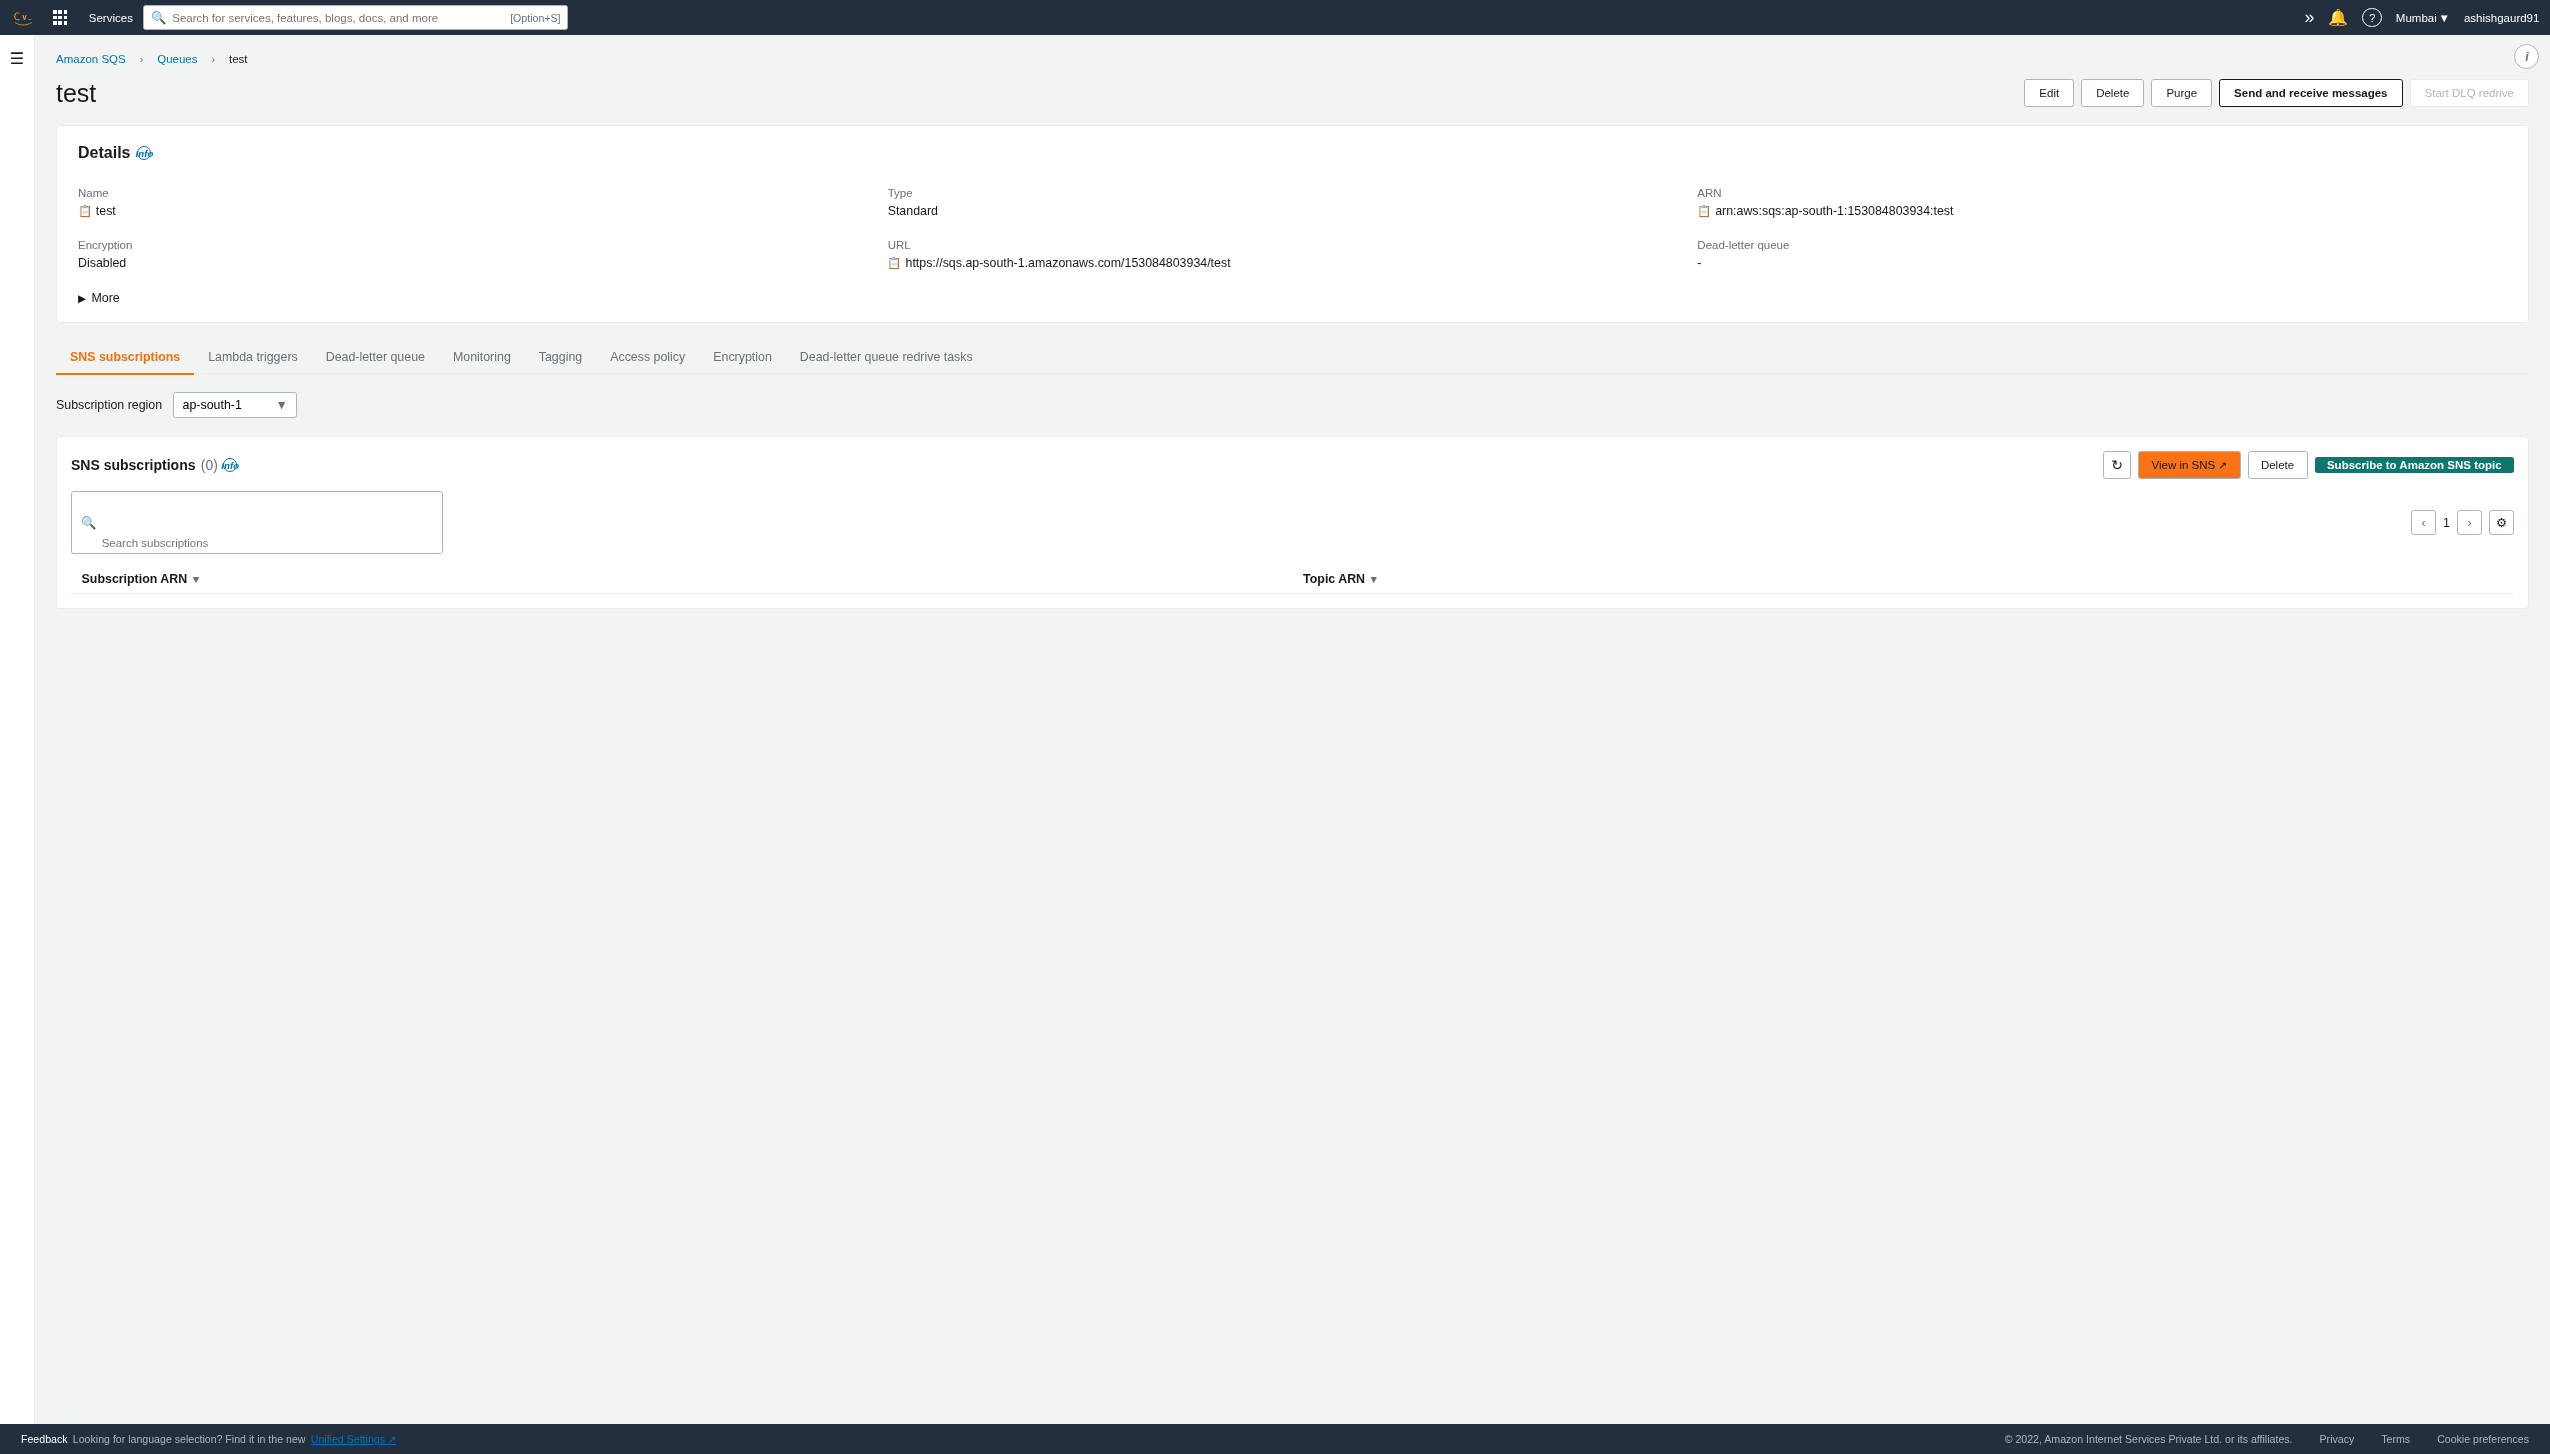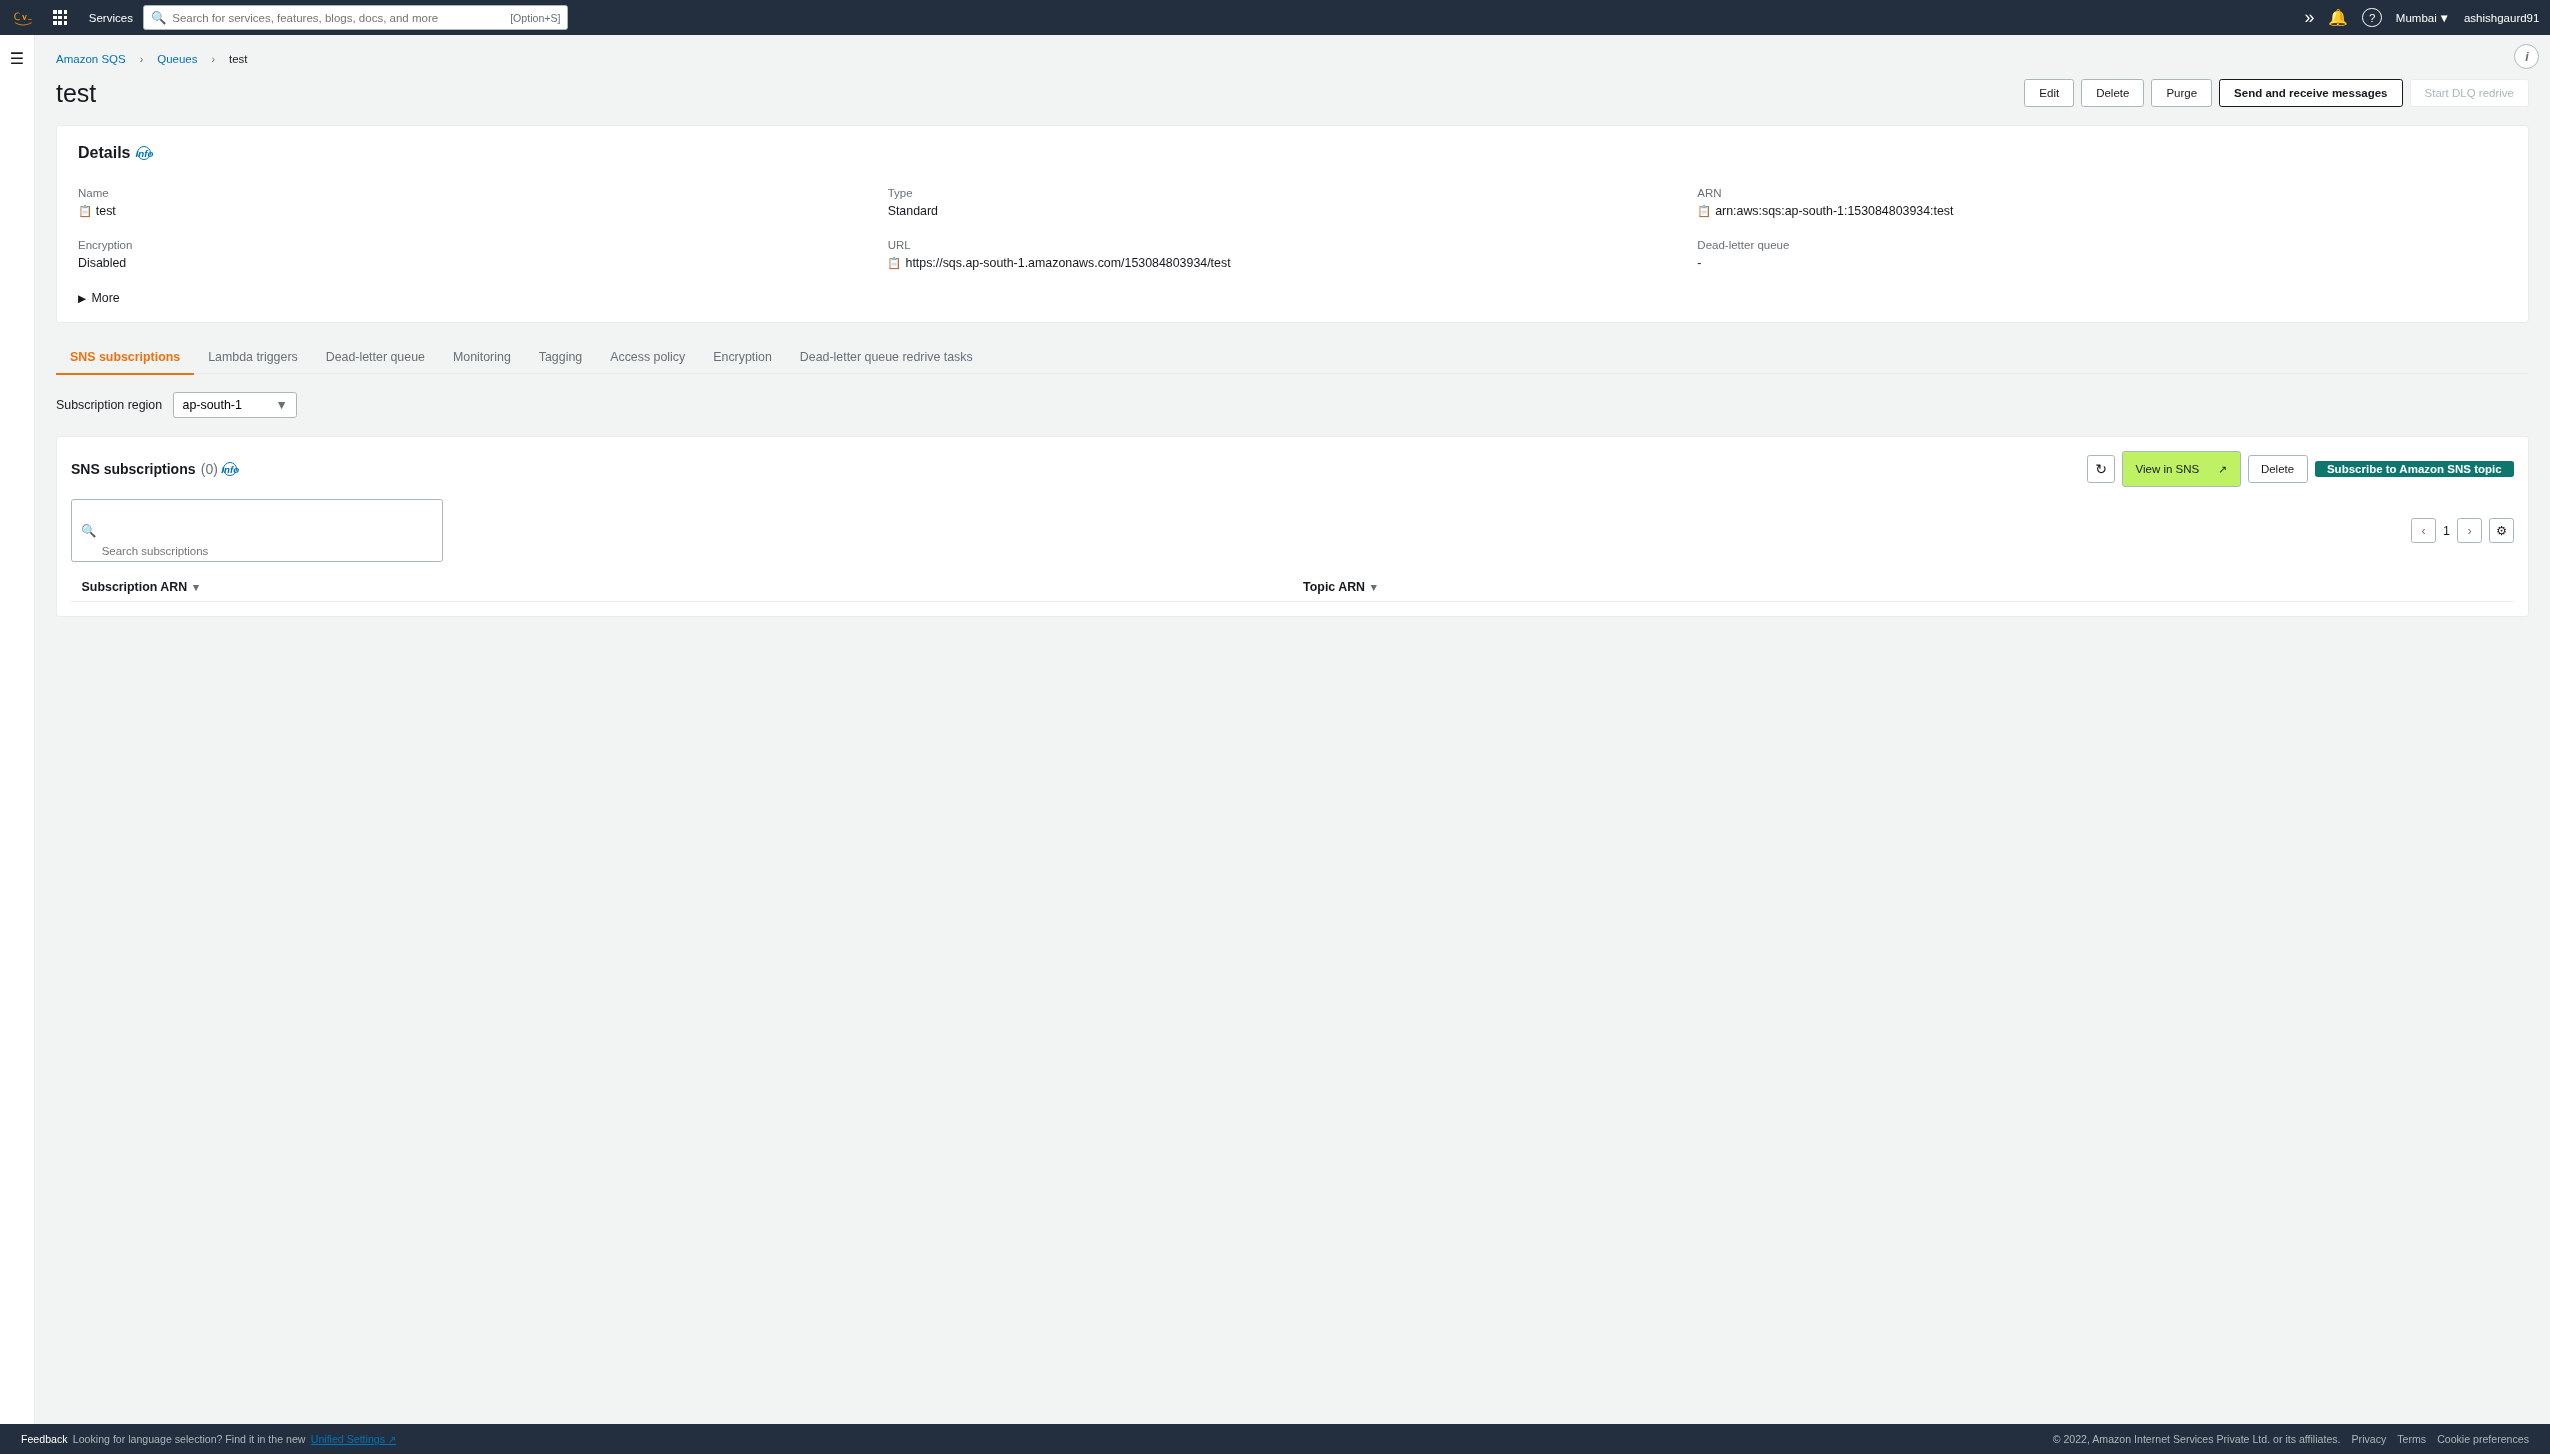--- a/index.html
+++ b/index.html
@@ -149,22 +149,22 @@
     }
     .table-title { font-size: 14px; font-weight: 600; display: flex; align-items: center; gap: 5.3px; }
     .count-badge { color: #687078; font-weight: 400; }
     .table-actions { display: flex; align-items: center; gap: 7px; }
     .btn-icon {
       width: 28px; height: 28px; border: 0.9px solid #aab7b8; border-radius: 2.7px;
       background: #fff; cursor: pointer; display: flex; align-items: center; justify-content: center;
       font-size: 14px; color: #16191f;
     }
     .btn-view-sns {
-      height: 36px; padding: 0 12.4px; border: 0.9px solid #aab7b8; background: #bef264;
-      border-radius: 2.7px; font-size: 11.5px; cursor: pointer; display: flex; align-items: center; gap: 19px;
+      height: 28px; padding: 0 12.4px; border: 0.9px solid #aab7b8; background: #f97316;
+      border-radius: 2.7px; font-size: 11.5px; cursor: pointer; display: flex; align-items: center; gap: 3px;
       color: #16191f;
     }
     .btn-delete {
       height: 28px; padding: 0 12.4px; border: 0.9px solid #aab7b8; background: #fff;
       border-radius: 2.7px; font-size: 11.5px; cursor: pointer; color: #16191f;
     }
     .btn-subscribe {
       height: 16px; padding: 0 12.4px; border: none;
       background: #0f766e; border-radius: 2.7px; font-size: 11.5px; cursor: pointer;
       color: #fff; font-weight: 600; white-space: nowrap; text-align: right;
@@ -206,21 +206,21 @@
     .footer {
       background: #232f3e; color: #aab7b8; font-size: 10.6px;
       padding: 8.9px 21px;
       display: flex; align-items: center; justify-content: space-between;
       position: fixed; bottom: 0; left: 0; right: 0;
       z-index: 100;
     }
     .footer-left { display: flex; align-items: center; gap: 5.3px; }
     .footer-feedback { color: #fff; cursor: pointer; }
     .footer-link { color: #0073bb; cursor: pointer; text-decoration: underline; }
-    .footer-right { display: flex; gap: 11px; }
+    .footer-right { display: flex; gap: 27px; }
     .footer-right a { color: #aab7b8; cursor: pointer; text-decoration: none; }
 
     .info-icon-top-right {
       position: fixed; right: 10.6px; top: 44px;
       width: 25px; height: 25px; border-radius: 50%;
       border: 0.9px solid #aab7b8; background: #fff;
       display: flex; align-items: center; justify-content: center;
       cursor: pointer; font-style: italic; font-weight: 600; font-size: 12.4px; color: #687078;
     }
   </style>

